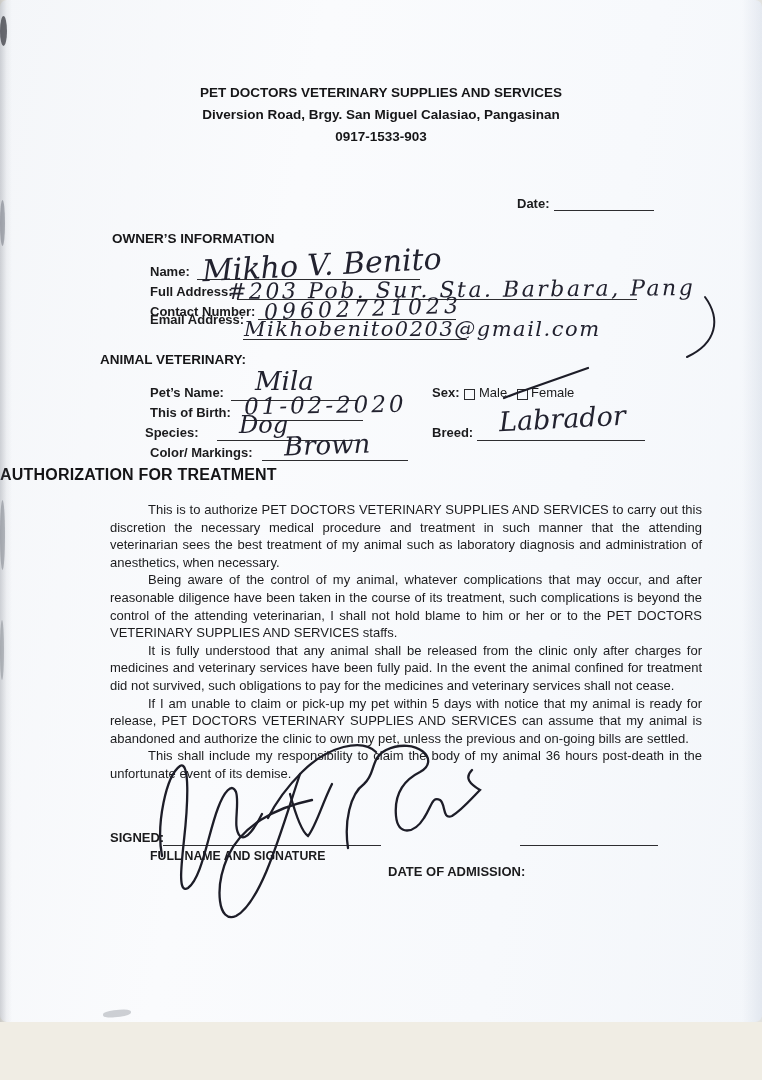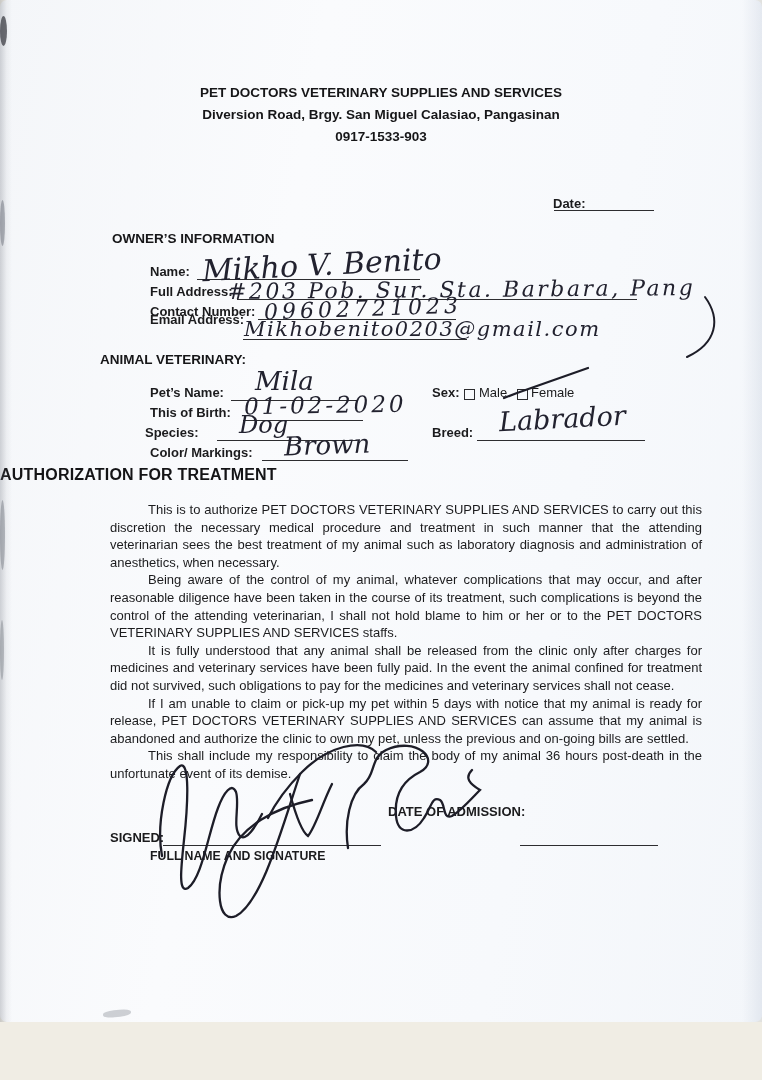--- a/index.html
+++ b/index.html
@@ -59,21 +59,21 @@
 <body>
 
 <div class="paper">
 
   <div class="header abs" style="top:82px;">
     <div class="h1">PET DOCTORS VETERINARY SUPPLIES AND SERVICES</div>
     <div class="h1">Diversion Road, Brgy. San Miguel Calasiao, Pangasinan</div>
     <div class="h1">0917-1533-903</div>
   </div>
 
-  <span class="abs lbl" style="left:517px;top:196px;margin-left:36px;">Date:</span>
+  <span class="abs lbl" style="left:517px;top:196px;">Date:</span>
   <div class="abs line" style="left:554px;top:196px;width:100px;height:14px;"></div>
 
   <div class="abs h1" style="left:112px;top:231px;">OWNER’S INFORMATION</div>
 
   <span class="abs lbl" style="left:150px;top:264px;">Name:</span>
   <div class="abs line" style="left:197px;top:264px;width:223px;height:15px;"></div>
   <span class="abs lbl" style="left:150px;top:284px;">Full Address:</span>
   <div class="abs line" style="left:237px;top:284px;width:400px;height:15px;"></div>
   <span class="abs lbl" style="left:150px;top:304px;">Contact Number:</span>
   <div class="abs line" style="left:258px;top:304px;width:198px;height:15px;"></div>
@@ -122,21 +122,21 @@
   <div class="bodycopy">
     <p>This is to authorize PET DOCTORS VETERINARY SUPPLIES AND SERVICES to carry out this discretion the necessary medical procedure and treatment in such manner that the attending veterinarian sees the best treatment of my animal such as laboratory diagnosis and administration of anesthetics, when necessary.</p>
     <p>Being aware of the control of my animal, whatever complications that may occur, and after reasonable diligence have been taken in the course of its treatment, such complications is beyond the control of the attending veterinarian, I shall not hold blame to him or her or to the PET DOCTORS VETERINARY SUPPLIES AND SERVICES staffs.</p>
     <p>It is fully understood that any animal shall be released from the clinic only after charges for medicines and veterinary services have been fully paid. In the event the animal confined for treatment did not survived, such obligations to pay for the medicines and veterinary services shall not cease.</p>
     <p>If I am unable to claim or pick-up my pet within 5 days with notice that my animal is ready for release, PET DOCTORS VETERINARY SUPPLIES AND SERVICES can assume that my animal is abandoned and authorize the clinic to own my pet, unless the previous and on-going bills are settled.</p>
     <p>This shall include my responsibility to claim the body of my animal 36 hours post-death in the unfortunate event of its demise.</p>
   </div>
 
   <span class="abs lbl" style="left:110px;top:830px;">SIGNED:</span>
   <div class="abs line" style="left:163px;top:830px;width:218px;height:15px;"></div>
-  <span class="abs lbl" style="left:388px;top:804px;">DATE OF ADMISSION:</span>
+  <span class="abs lbl" style="left:388px;top:864px;">DATE OF ADMISSION:</span>
   <div class="abs line" style="left:520px;top:830px;width:138px;height:15px;"></div>
   <span class="abs lbl" style="left:150px;top:849px;font-size:12.3px;">FULL NAME AND SIGNATURE</span>
 
   <svg style="left:132px;top:728px;" width="280" height="195" viewBox="0 0 280 195">
     <path class="ink" stroke-width="2.3" d="M30,128 C24,96 34,48 48,38 C58,32 56,76 52,112 C49,140 46,166 56,160 C70,150 76,106 86,80 C92,64 100,54 104,64 C108,76 100,100 108,108 C114,114 124,98 130,86"></path>
     <path class="ink" stroke-width="2.3" d="M158,66 C164,88 170,104 176,108 C184,98 190,76 200,56"></path>
     <path class="ink" stroke-width="2.3" d="M216,120 C212,94 218,66 232,56 C244,46 238,30 254,22 C284,8 310,32 288,44 C272,52 262,66 264,88 C266,108 282,106 292,90 C300,78 300,68 308,72 C314,76 310,92 320,88 C330,82 340,70 348,62 C338,56 332,50 340,42"></path>
     <path class="ink" stroke-width="2.3" d="M244,24 C230,10 196,18 170,44 C150,64 142,78 136,90"></path>
     <path class="ink" stroke-width="2.3" d="M168,46 C150,100 130,174 104,188 C86,196 82,160 96,128 C110,98 142,80 180,72"></path>
   </svg>

